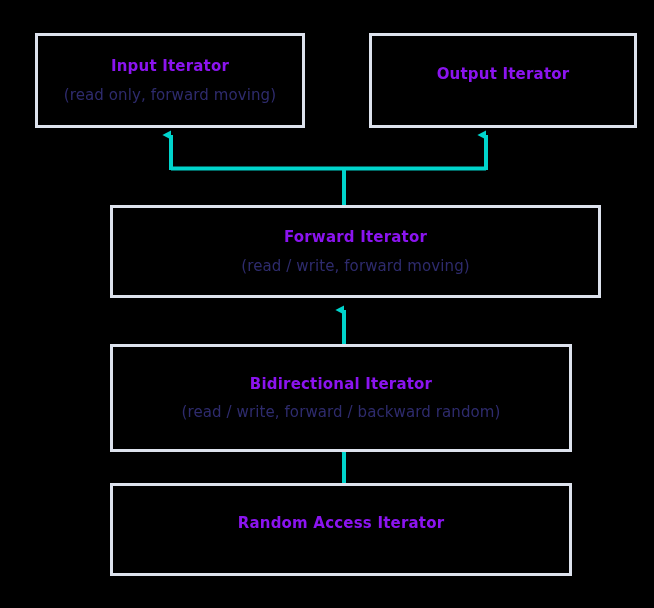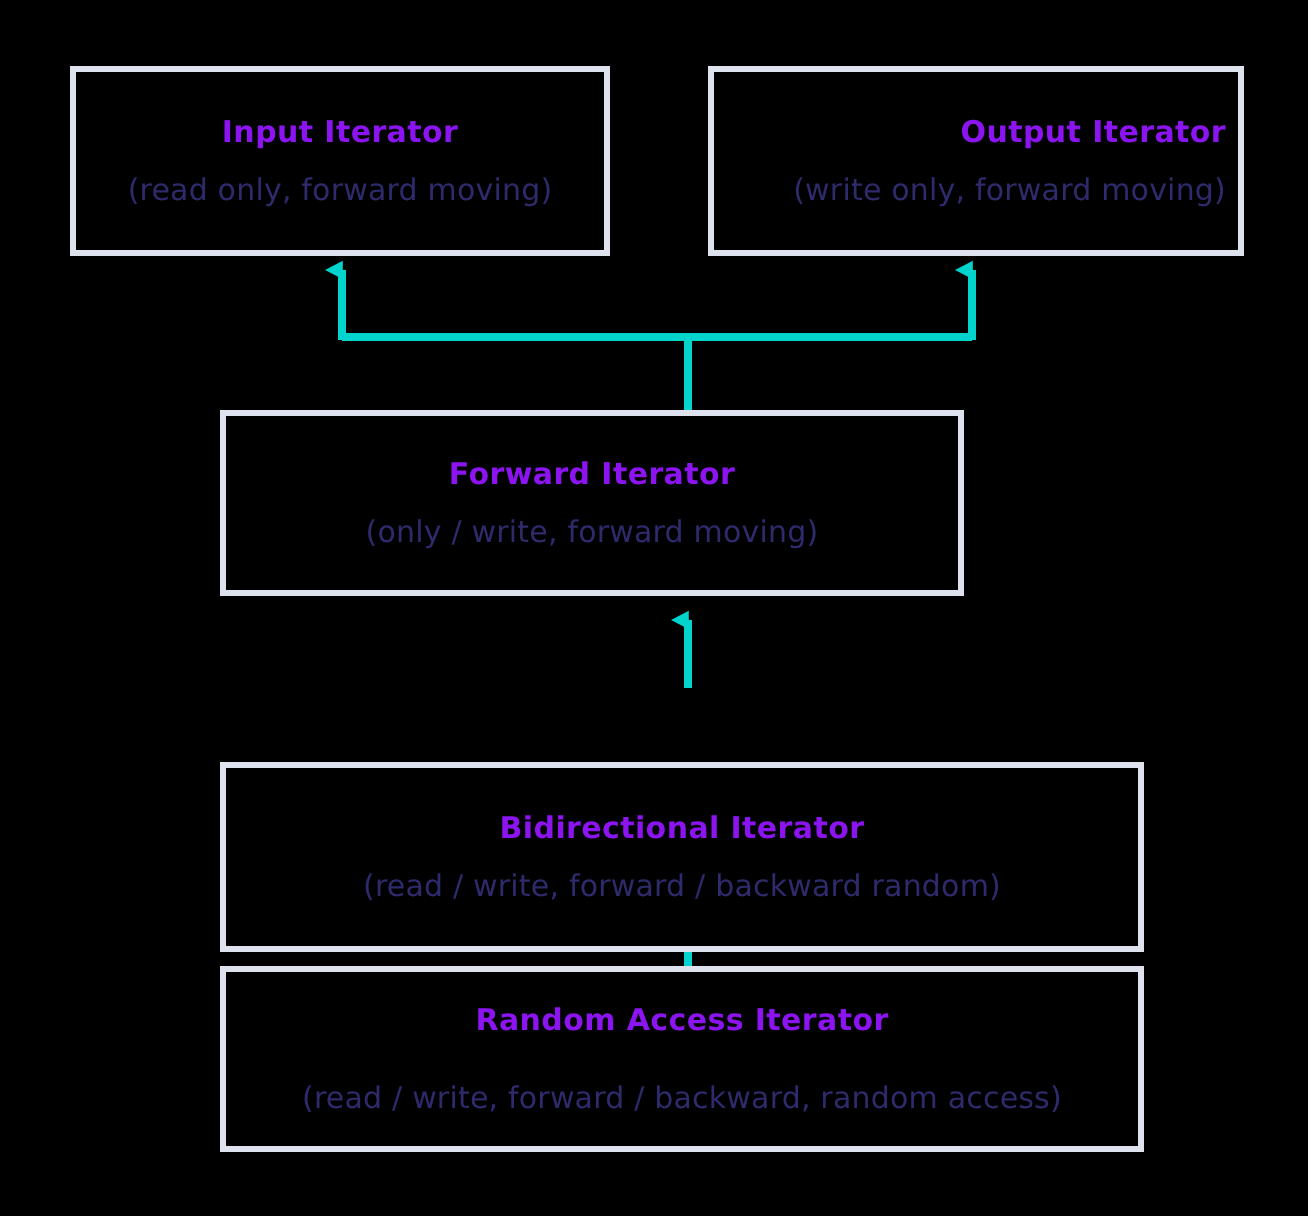--- a/index.html
+++ b/index.html
@@ -60,23 +60,23 @@
     color: #2e2b6d;
     font-weight: normal;
     font-size: 15px;
     letter-spacing: 0.1px;
     line-height: 1.1;
     white-space: nowrap;
   }
 
   
   #box-input        { left: 35px;  top: 33px;  width: 270px; height: 95px; }
-  #box-output       { left: 354px; top: 33px;  width: 268px; height: 95px; align-items: flex-end; }
-  #box-forward      { left: 110px; top: 205px; width: 372px; height: 93px; }
-  #box-bidirectional{ left: 110px; top: 344px; width: 462px; height: 95px; margin-top: 37px; }
+  #box-output       { left: 369px; top: 33px;  width: 268px; height: 95px; }
+  #box-forward      { left: 110px; top: 205px; width: 491px; height: 93px; }
+  #box-bidirectional{ left: 110px; top: 344px; width: 462px; height: 108px; }
   #box-random       { left: 110px; top: 483px; width: 462px; height: 93px; gap: 10px; }
 </style>
 </head>
 <body>
 
 <div id="diagram-canvas">
 
   <svg id="connectors" viewBox="0 0 654 608" width="654" height="608" xmlns="http://www.w3.org/2000/svg">
     <defs>
       <marker id="arrowhead" markerWidth="10" markerHeight="9" refX="5" refY="8.6" orient="auto" markerUnits="userSpaceOnUse">
@@ -104,31 +104,29 @@
     </g>
   </svg>
 
   <div class="node-box" id="box-input">
     <div class="node-title">Input Iterator</div>
     <div class="node-subtitle">(read only, forward moving)</div>
   </div>
 
   <div class="node-box" id="box-output">
     <div class="node-title">Output Iterator</div>
-    <div class="node-subtitle">(write only, forward moving)</div>
   </div>
 
   <div class="node-box" id="box-forward">
     <div class="node-title">Forward Iterator</div>
-    <div class="node-subtitle">(only / write, forward moving)</div>
+    <div class="node-subtitle">(read / write, forward moving)</div>
   </div>
 
   <div class="node-box" id="box-bidirectional">
     <div class="node-title">Bidirectional Iterator</div>
     <div class="node-subtitle">(read / write, forward / backward random)</div>
   </div>
 
   <div class="node-box" id="box-random">
     <div class="node-title">Random Access Iterator</div>
-    <div class="node-subtitle">(read / write, forward / backward, random access)</div>
   </div>
 
 </div>
 
 </body></html>

